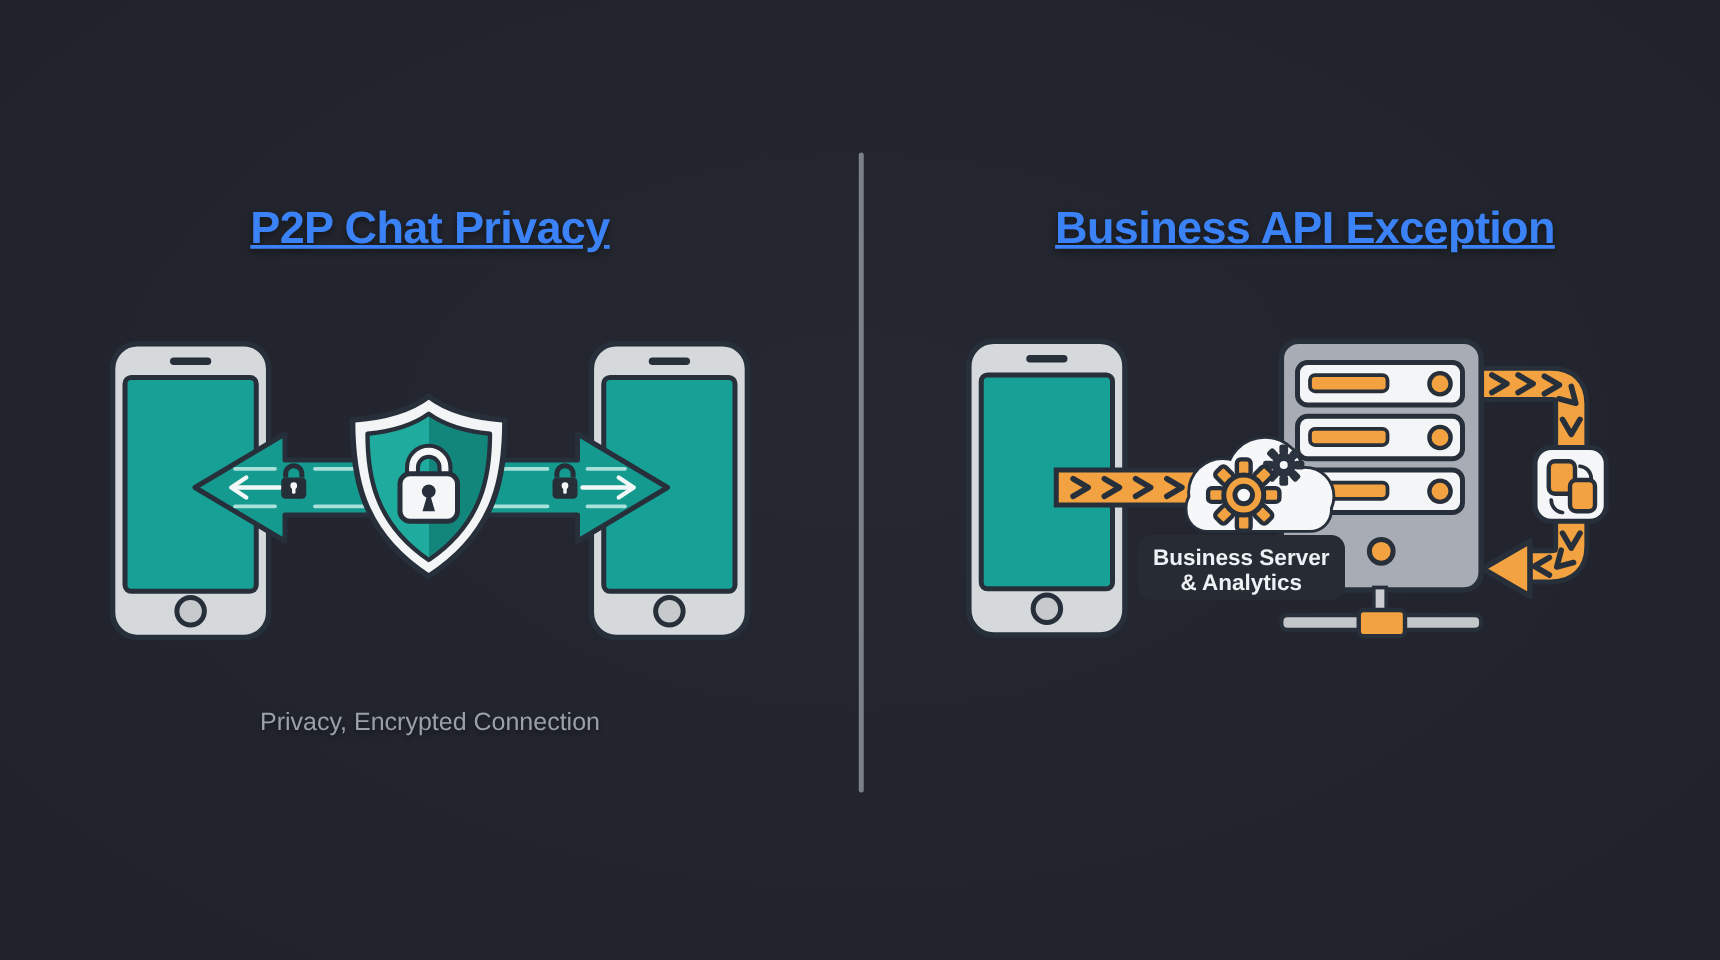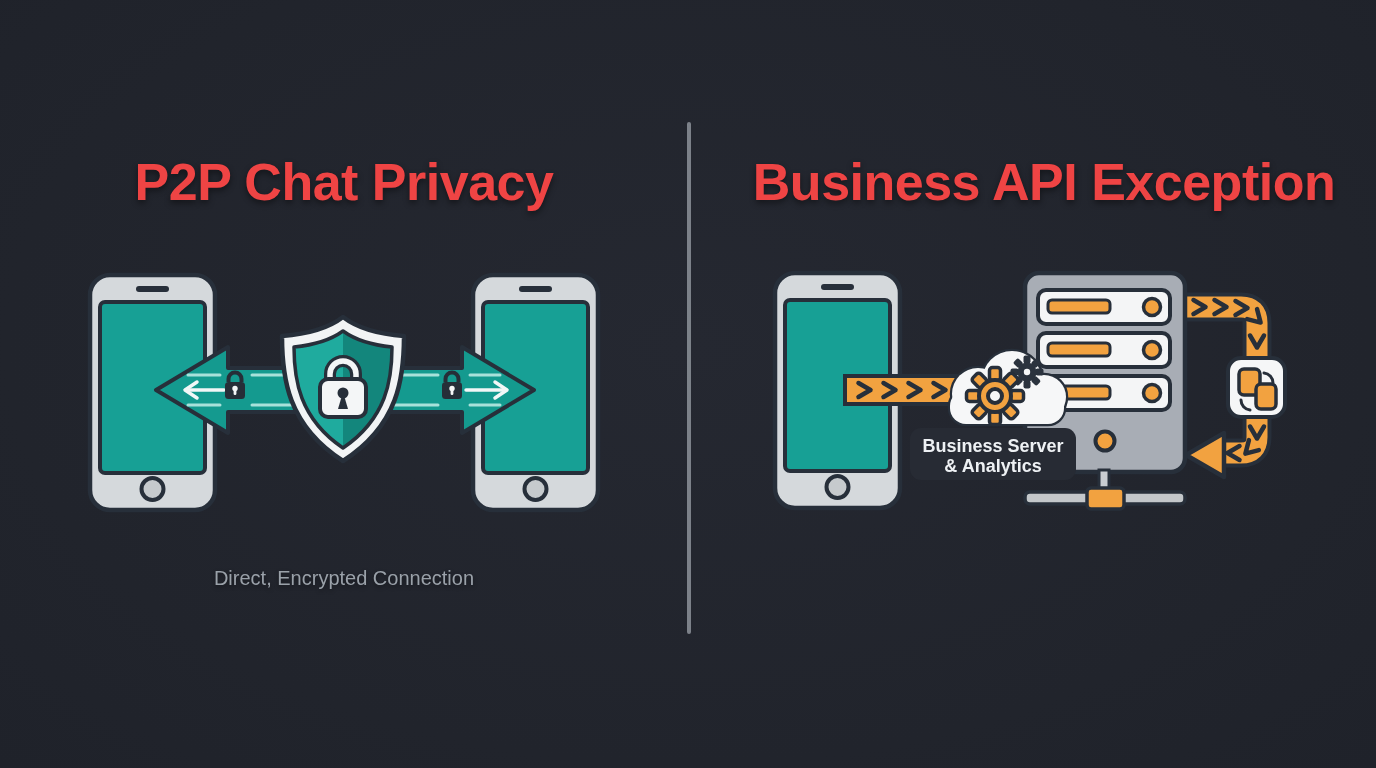--- a/index.html
+++ b/index.html
@@ -6,22 +6,23 @@
   body{
     width:1376px;height:768px;overflow:hidden;
     background:radial-gradient(ellipse at 50% 45%, #252831 0%, #21242c 70%, #1f222a 100%);
     font-family:"Liberation Sans","DejaVu Sans",sans-serif;
     position:relative;
   }
   .stage{position:absolute;inset:0;width:1376px;height:768px;}
   .panel-title{
     position:absolute;top:156px;height:52px;width:688px;
     display:flex;align-items:center;justify-content:center;
-    font-size:52px;font-weight:700;color:#ef4444;letter-spacing:-0.5px;
+    font-size:36px;font-weight:700;color:#3b82f6;letter-spacing:-0.5px;
     text-shadow:0 3px 6px rgba(0,0,0,0.45);
+    text-decoration:underline;
   }
   .panel-title.left{left:0;}
   .panel-title.right{left:700px;}
   .panel-caption{
     position:absolute;top:563px;height:30px;width:688px;
     display:flex;align-items:center;justify-content:center;
     font-size:20px;font-weight:400;color:#9aa1a9;
     text-shadow:0 2px 4px rgba(0,0,0,0.4);
   }
   .panel-caption.left{left:0;}
@@ -212,14 +213,14 @@
         <text class="badge-label" x="993" y="452" text-anchor="middle">Business Server</text>
         <text class="badge-label" x="993" y="472" text-anchor="middle">&amp; Analytics</text>
       </g>
     </g>
   </svg>
 
   <div class="divider"></div>
 
   <div class="panel-title left">P2P Chat Privacy</div>
   <div class="panel-title right">Business API Exception</div>
-  <div class="panel-caption left">Direct, Encrypted Connection</div>
+  <div class="panel-caption left">Privacy, Encrypted Connection</div>
 </div>
 
 </body></html>

